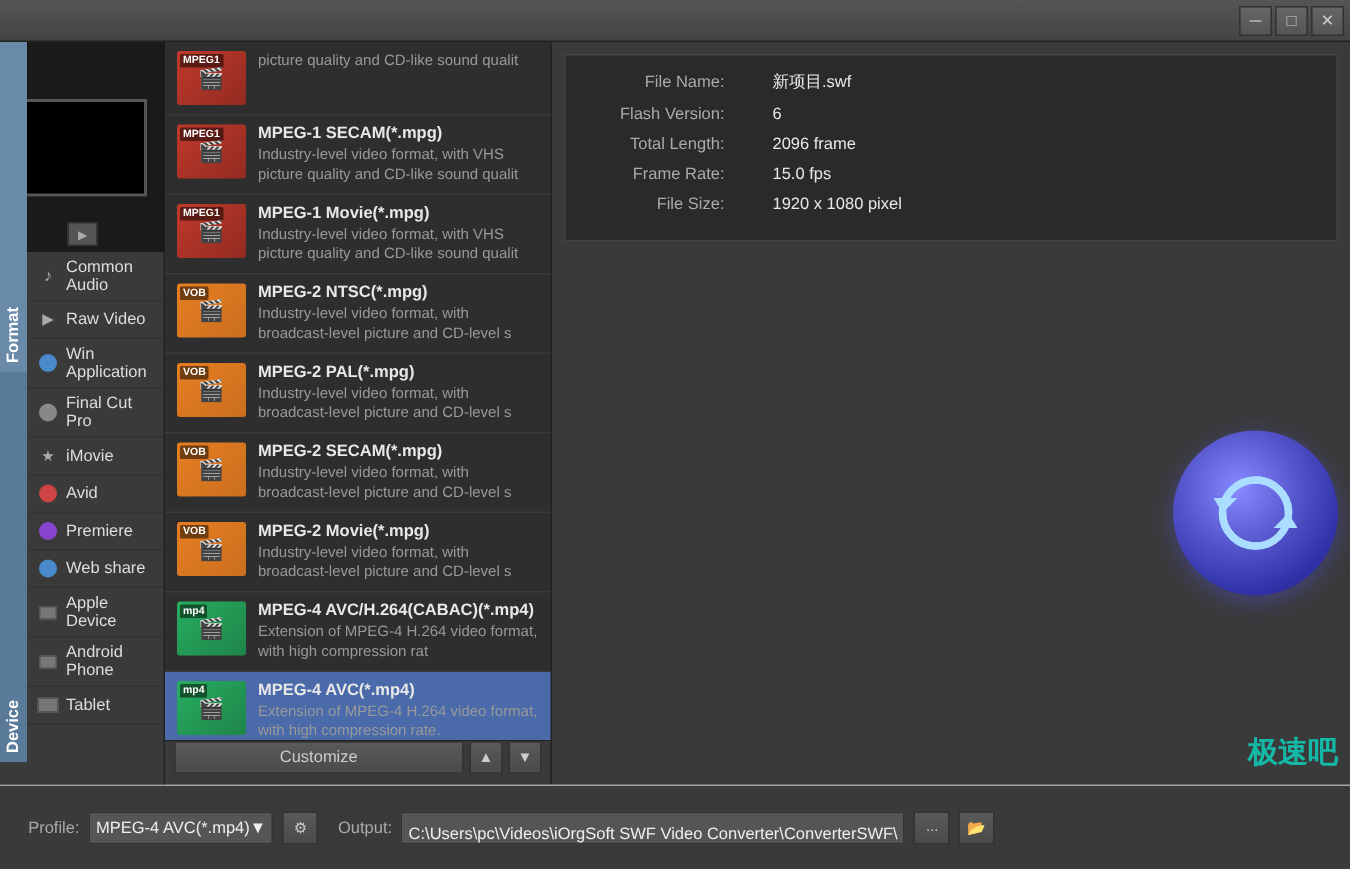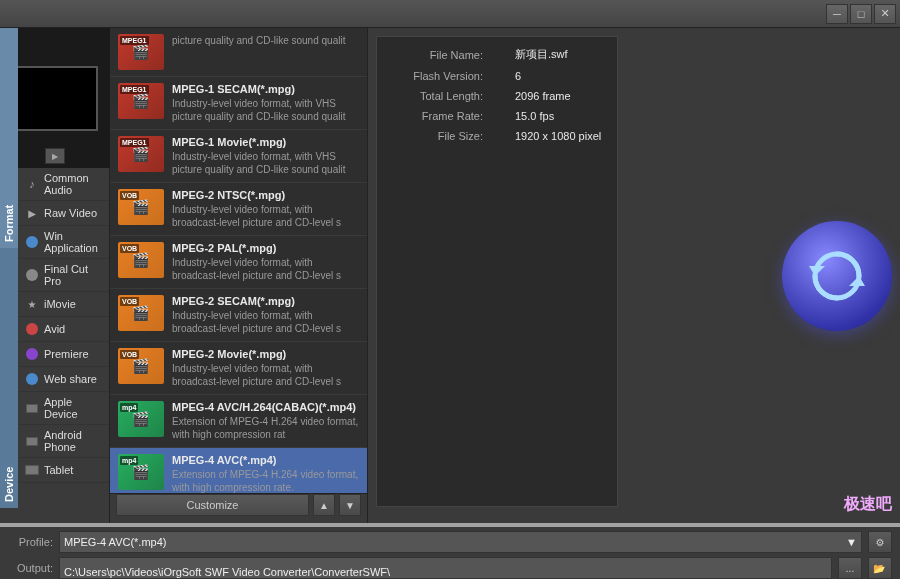--- a/index.html
+++ b/index.html
@@ -240,21 +240,21 @@
       cursor: pointer;
       display: flex;
       align-items: center;
       justify-content: center;
     }
 
     
     .right-panel {
       flex: 1;
       display: flex;
-      flex-direction: row;
+      flex-direction: column;
       background: #3a3a3a;
       padding: 8px;
     }
     .info-box {
       background: #2a2a2a;
       border: 1px solid #444;
       padding: 10px 16px;
       margin-bottom: 8px;
     }
     .info-row {
@@ -278,33 +278,33 @@
       display: flex;
       justify-content: flex-end;
       align-items: center;
       flex: 1;
       position: relative;
     }
     .watermark-text {
       position: absolute;
       bottom: 0;
       right: 0;
-      color: #f0abfc;
-      font-size: 16px;
+      color: #14b8a6;
+      font-size: 20px;
       font-weight: bold;
     }
 
     
     .bottom-bar {
       height: 56px;
       background: #3a3a3a;
-      border-top: 4px solid #a3a3a3;
+      border-top: 1px solid #a3a3a3;
       padding: 4px 8px;
       display: flex;
-      flex-direction: column;
+      flex-direction: row;
       gap: 4px;
       flex-shrink: 0;
     }
     .profile-row, .output-row {
       display: flex;
       align-items: center;
       gap: 6px;
     }
     .row-label {
       color: #aaa;

